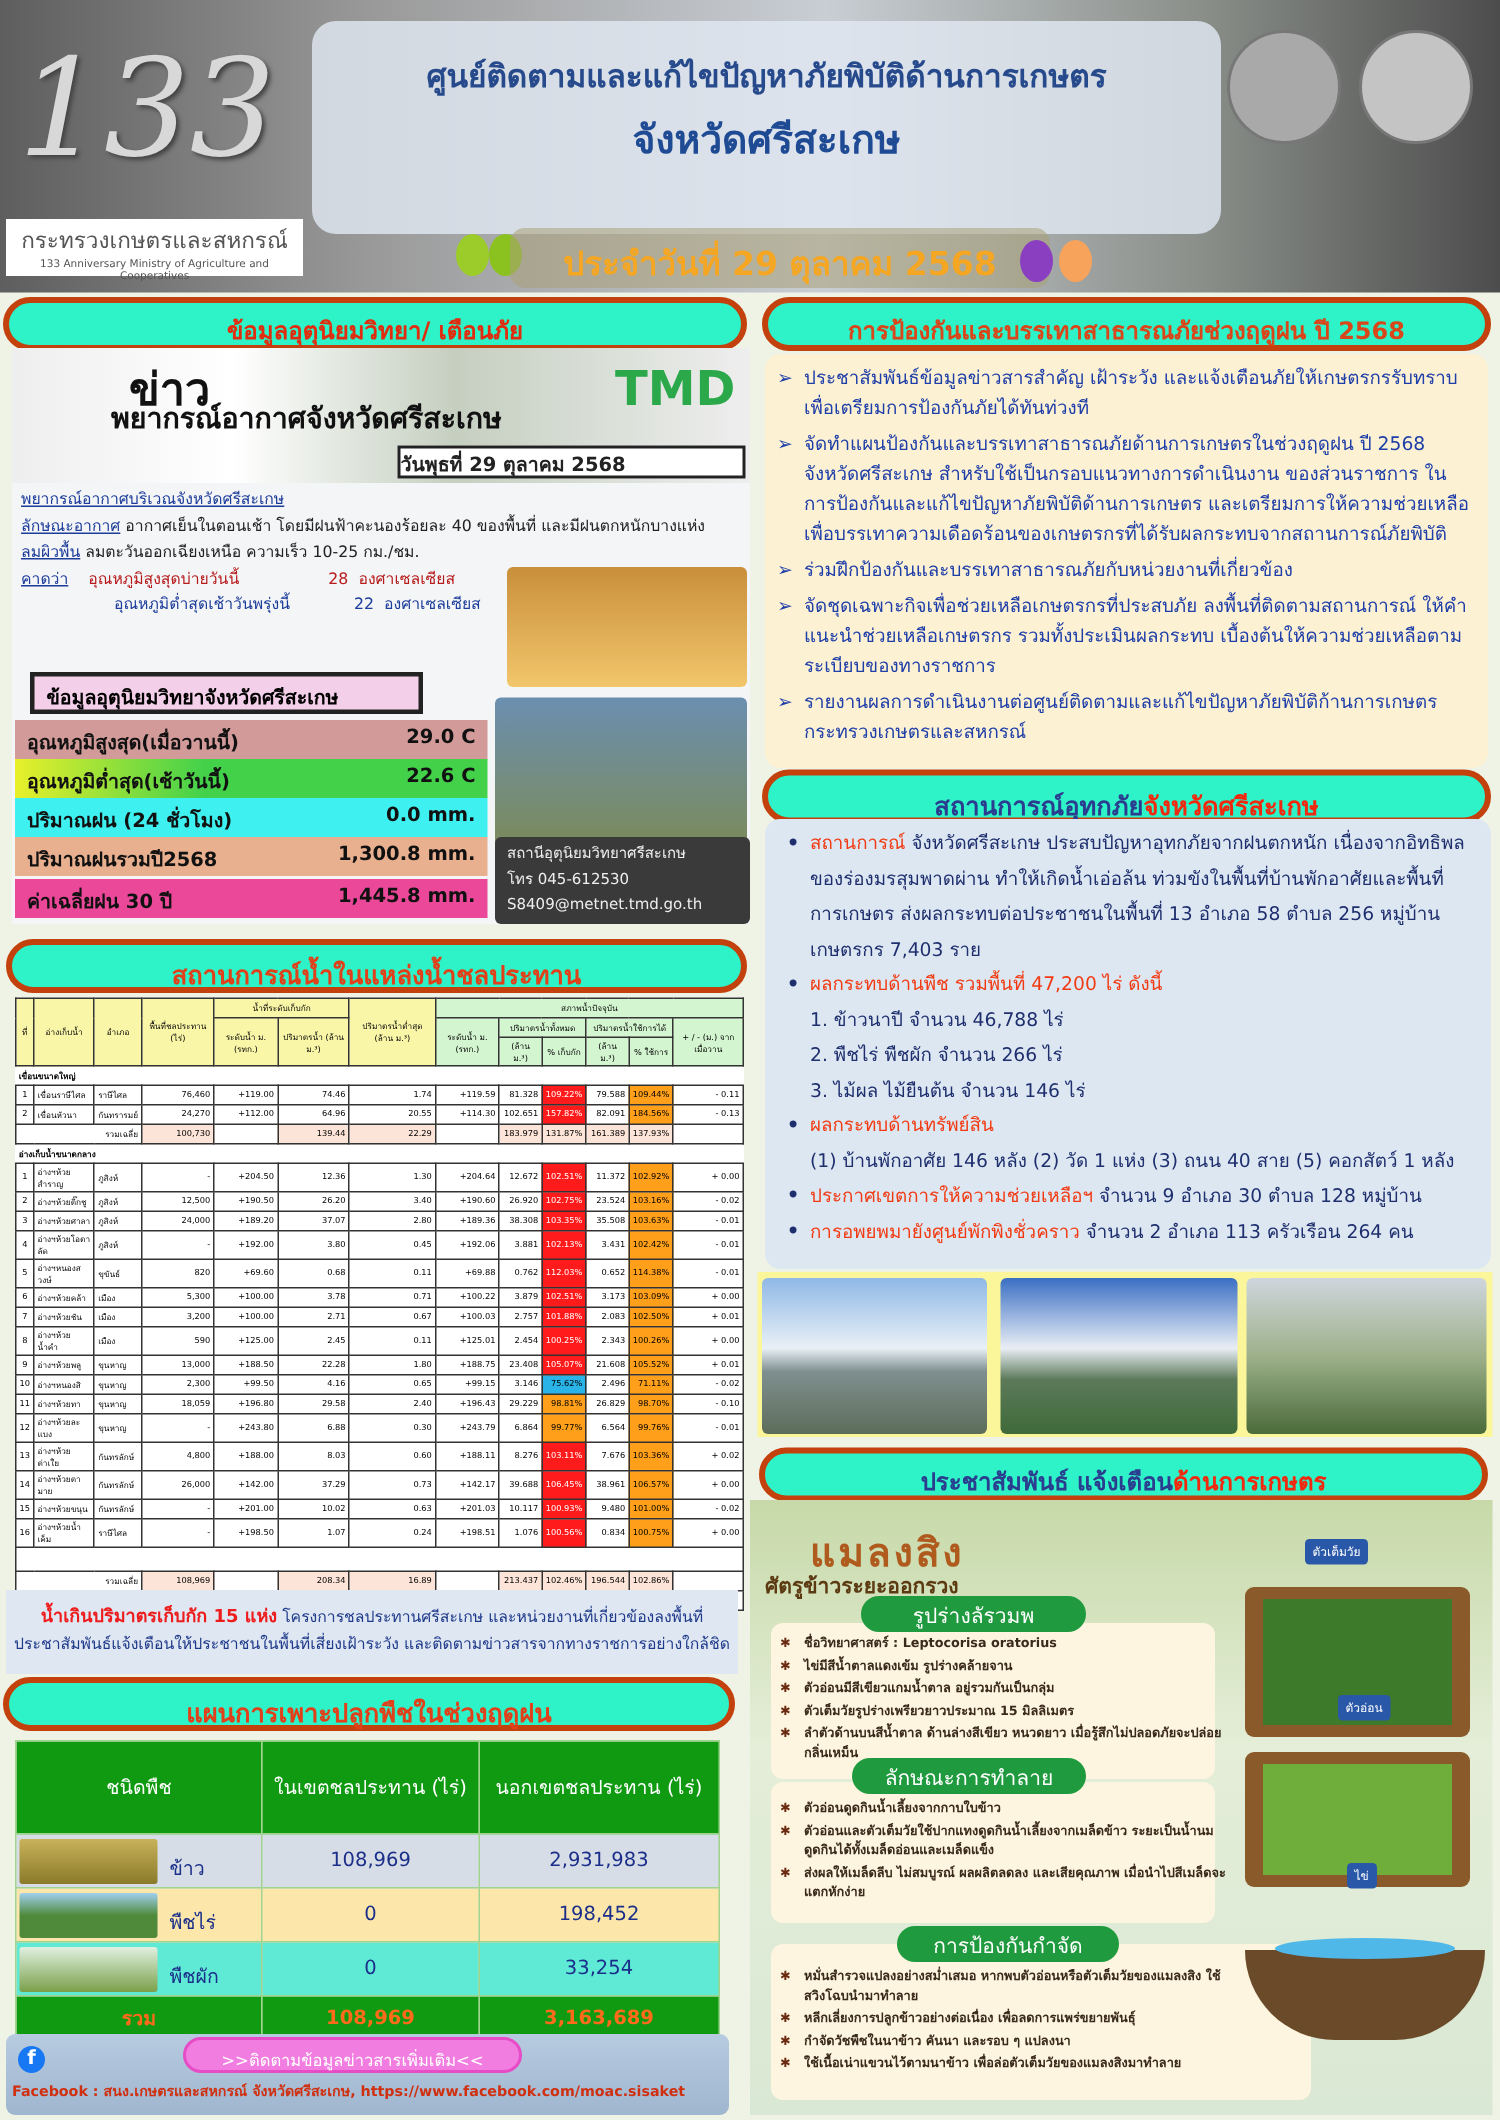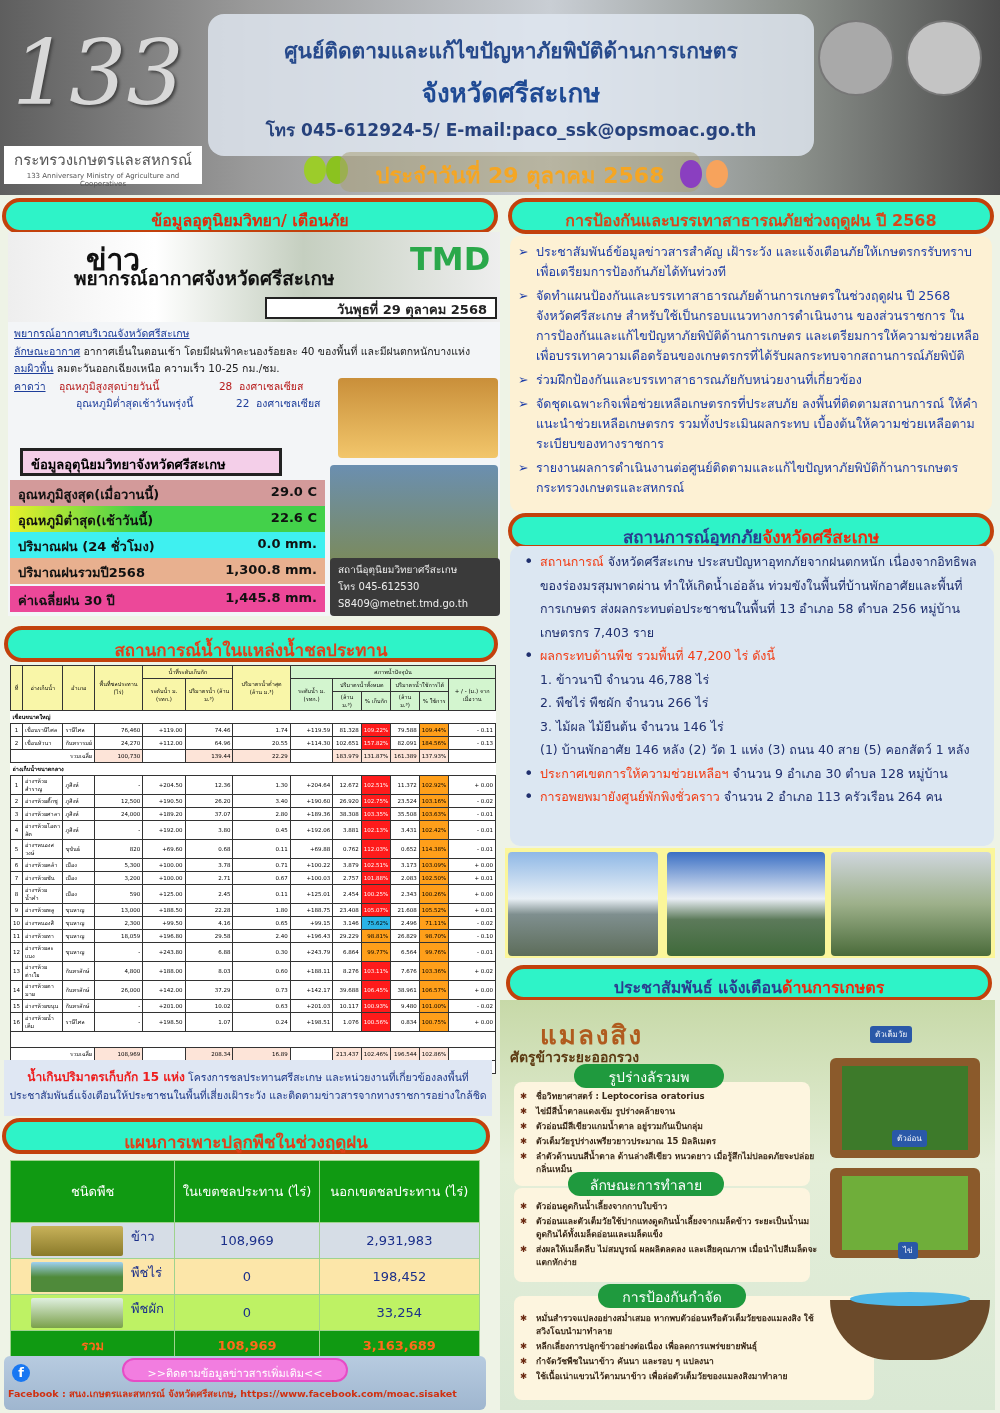--- a/index.html
+++ b/index.html
@@ -16,21 +16,21 @@
 .hdr-date{position:absolute;left:340px;top:152px;width:360px;height:40px;background:rgba(170,160,120,.55);border-radius:10px;font-size:22px;font-weight:bold;color:#f5a623;text-align:center;padding-top:6px}
 .seal{position:absolute;top:20px;width:76px;height:76px;border-radius:50%;background:#bdbdbd;border:2px solid #777}
 .fruit{position:absolute;width:22px;height:28px;border-radius:50%}
 .banner{position:absolute;height:36px;border-radius:20px;background:#2ef3c8;border:4px solid #c2410c;text-align:center;font-weight:bold;font-size:16px;padding-top:6px}
 .sec{position:absolute}
 .wx-box{left:8px;top:232px;width:492px;height:384px;background:#f3f5f7}
 .tmd-head{position:absolute;left:8px;top:232px;width:492px;height:90px;background:linear-gradient(90deg,#eee,#fff 30%,#c5cfc0 60%,#eee)}
 .news{position:absolute;left:86px;top:236px;font-size:30px;font-weight:bold;color:#111}
 .fc-title{position:absolute;left:74px;top:263px;font-size:19px;font-weight:bold;color:#111}
 .tmd{position:absolute;left:410px;top:240px;font-size:32px;font-weight:bold;color:#2aa84a}
-.wday{position:absolute;left:265px;top:297px;width:232px;height:22px;border:2px solid #222;background:#fff;font-size:13px;font-weight:bold;text-align:right;padding-right:8px;color:#222}
+.wday{position:absolute;left:265px;top:297px;width:232px;height:22px;border:2px solid #222;background:#fff;font-size:13px;font-weight:bold;padding-right:8px;color:#222}
 .fc{position:absolute;left:14px;top:325px;font-size:10.5px;color:#222;line-height:17.5px}
 .fc u{color:#1d3d9a}
 .fc .hl{color:#b71c1c}
 .fc .bl{color:#1d3d9a}
 .stn-title{position:absolute;left:20px;top:448px;width:262px;height:28px;border:3px solid #222;background:#f4cfe9;font-size:13px;font-weight:bold;padding:3px 8px}
 .stat{position:absolute;left:10px;width:315px;height:26px;font-size:13px;font-weight:bold;padding:4px 8px;color:#111;display:flex;justify-content:space-between}
 .stn-info{position:absolute;left:338px;top:561px;font-size:10px;color:#eee;line-height:17px}
 .photo{position:absolute;border-radius:4px}
 .prev-box{position:absolute;left:510px;top:236px;width:482px;height:276px;background:#fdf1d4;border-radius:10px}
 .prev-list{position:absolute;left:518px;top:242px;width:466px;font-size:12.5px;color:#1e3ea8;line-height:20px;list-style:none}
@@ -54,23 +54,23 @@
 .wtab td.pk{background:#fde4d8}
 .wtab tr.grp td{text-align:left;font-weight:bold;border-left:none;border-right:none}
 .notice{position:absolute;left:4px;top:1060px;width:488px;height:56px;background:#dfe7f3;text-align:center;font-size:10.5px;color:#1f3a8a;line-height:18px;padding-top:8px}
 .notice .r{color:#ee1d1d;font-weight:bold;font-size:12px}
 .ptab{position:absolute;left:10px;top:1160px;width:470px;border-collapse:collapse;font-size:13px}
 .ptab td,.ptab th{border:1px solid #9fd38e;text-align:center}
 .ptab th{background:#109a12;color:#fff;font-weight:normal;height:62px;font-size:13px}
 .ptab td{height:36px;color:#1b2f8a}
 .ptab tr.r1 td{background:#d6dde6}
 .ptab tr.r2 td{background:#fce6a9}
-.ptab tr.r3 td{background:#bef264}
+.ptab tr.r3 td{background:#5eead4}
 .ptab tr.tot td{background:#109a12;color:#ff6b1a;font-weight:bold;height:30px}
-.crop{display:flex;align-items:flex-start;gap:8px;padding-left:20px}
+.crop{display:flex;align-items:flex-end;gap:8px;padding-left:2px}
 .crop .img{width:92px;height:30px;border-radius:2px}
 .fb{position:absolute;left:4px;top:1356px;width:482px;height:54px;background:linear-gradient(180deg,#b7cbe0,#9fb6cf);border-radius:6px}
 .fb-btn{position:absolute;left:122px;top:1358px;width:226px;height:24px;border-radius:12px;background:#f27de0;border:2px solid #e64cc6;color:#fff;font-size:11px;text-align:center;padding-top:4px}
 .fb-icon{position:absolute;left:12px;top:1364px;width:18px;height:18px;border-radius:50%;background:#1877f2;color:#fff;font-weight:bold;font-size:13px;text-align:center;line-height:18px}
 .fb-text{position:absolute;left:8px;top:1386px;font-size:9.5px;font-weight:bold;color:#d03010}
 .pest-box{position:absolute;left:500px;top:1000px;width:495px;height:410px;background:linear-gradient(180deg,#c7d9a8,#e4eed8 40%,#d9e8d4)}
 .pest-title{position:absolute;left:540px;top:1014px;font-size:26px;font-weight:bold;color:#b05b1e;letter-spacing:2px}
 .pest-sub{position:absolute;left:510px;top:1046px;font-size:14px;font-weight:bold;color:#5c3a12}
 .pest-card{position:absolute;left:514px;background:#fdf5df;border-radius:8px;width:296px}
 .pest-pill{position:absolute;background:#1f9a3e;color:#fff;border-radius:14px;font-size:14px;text-align:center;padding-top:2px;height:24px}
@@ -86,21 +86,20 @@
 
 <div class="hdr">
   <div class="hdr-133">133</div>
   <div class="hdr-min">
     <div class="a">กระทรวงเกษตรและสหกรณ์</div>
     <div class="b">133 Anniversary Ministry of Agriculture and Cooperatives</div>
   </div>
   <div class="hdr-panel"></div>
   <div class="hdr-t1">ศูนย์ติดตามและแก้ไขปัญหาภัยพิบัติด้านการเกษตร</div>
   <div class="hdr-t2">จังหวัดศรีสะเกษ</div>
-  <div class="hdr-t3">โทร 045-612924-5/ E-mail:paco_ssk@opsmoac.go.th</div>
   <div class="seal" style="left:818px;background:#a9a9a9"></div>
   <div class="seal" style="left:906px;background:#c4c4c4"></div>
   <div class="fruit" style="left:304px;top:156px;background:#9ccc2a"></div>
   <div class="fruit" style="left:326px;top:156px;background:#8bc21f"></div>
   <div class="hdr-date">ประจำวันที่ 29 ตุลาคม 2568</div>
   <div class="fruit" style="left:680px;top:160px;background:#8a3fc0"></div>
   <div class="fruit" style="left:706px;top:160px;background:#f7a35c"></div>
 </div>
 
 <div class="banner" style="left:2px;top:198px;width:496px;color:#e12d0f">ข้อมูลอุตุนิยมวิทยา/ เตือนภัย</div>
@@ -158,20 +157,21 @@
 </ul>
 
 <div class="banner" style="left:508px;top:513px;width:486px;color:#2b3d8f;font-size:17px"><span>สถานการณ์อุทกภัย</span><span style="color:#f0290f">จังหวัดศรีสะเกษ</span></div>
 <div class="flood-box"></div>
 <div class="flood">
   <div class="b"><span class="r">สถานการณ์</span><span> จังหวัดศรีสะเกษ ประสบปัญหาอุทกภัยจากฝนตกหนัก เนื่องจากอิทธิพลของร่องมรสุมพาดผ่าน ทำให้เกิดน้ำเอ่อล้น ท่วมขังในพื้นที่บ้านพักอาศัยและพื้นที่การเกษตร ส่งผลกระทบต่อประชาชนในพื้นที่ 13 อำเภอ 58 ตำบล 256 หมู่บ้าน เกษตรกร 7,403 ราย</span></div>
   <div class="b r">ผลกระทบด้านพืช รวมพื้นที่ 47,200 ไร่ ดังนี้</div>
   <div class="ind">1. ข้าวนาปี จำนวน 46,788 ไร่</div>
   <div class="ind">2. พืชไร่ พืชผัก จำนวน 266 ไร่</div>
   <div class="ind">3. ไม้ผล ไม้ยืนต้น จำนวน 146 ไร่</div>
+  <div class="b r">ผลกระทบด้านทรัพย์สิน</div>
   <div class="ind">(1) บ้านพักอาศัย 146 หลัง  (2) วัด 1 แห่ง  (3) ถนน 40 สาย (5) คอกสัตว์ 1 หลัง</div>
   <div class="b"><span class="r">ประกาศเขตการให้ความช่วยเหลือฯ</span><span> จำนวน 9 อำเภอ 30 ตำบล 128 หมู่บ้าน</span></div>
   <div class="b"><span class="r">การอพยพมายังศูนย์พักพิงชั่วคราว</span><span> จำนวน 2 อำเภอ 113 ครัวเรือน 264 คน</span></div>
 </div>
 <div style="position:absolute;left:505px;top:848px;width:490px;height:110px;background:#fbf69a">
   <div class="photo" style="left:3px;top:4px;width:150px;height:104px;background:linear-gradient(#8fb8e6,#e9f0f6 45%,#7f8f8f 60%,#5d6d5a)"></div>
   <div class="photo" style="left:162px;top:4px;width:158px;height:104px;background:linear-gradient(#3a6fc4,#e9eef5 45%,#5c7a5a 65%,#3f6a3a)"></div>
   <div class="photo" style="left:326px;top:4px;width:160px;height:104px;background:linear-gradient(#cfd6dd,#9db08a 50%,#4a6b3a)"></div>
 </div>
 

